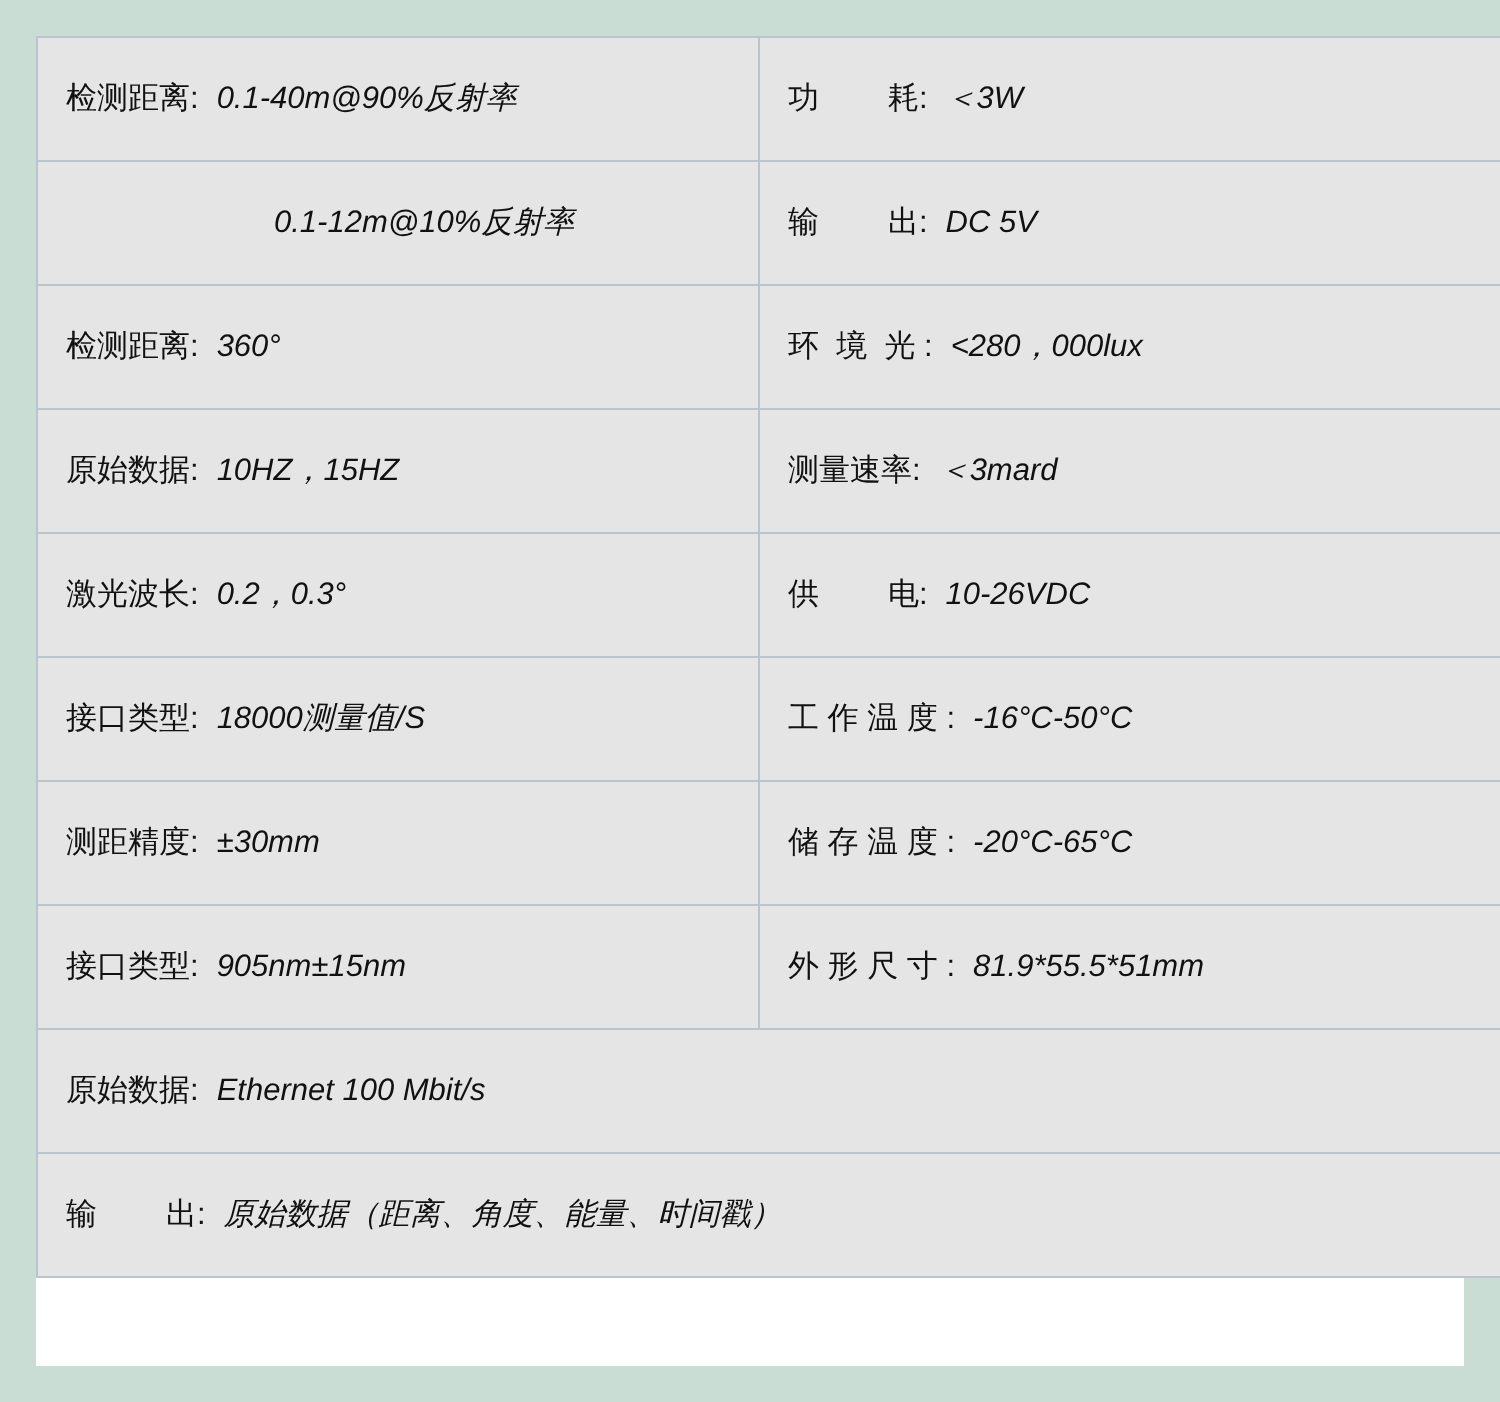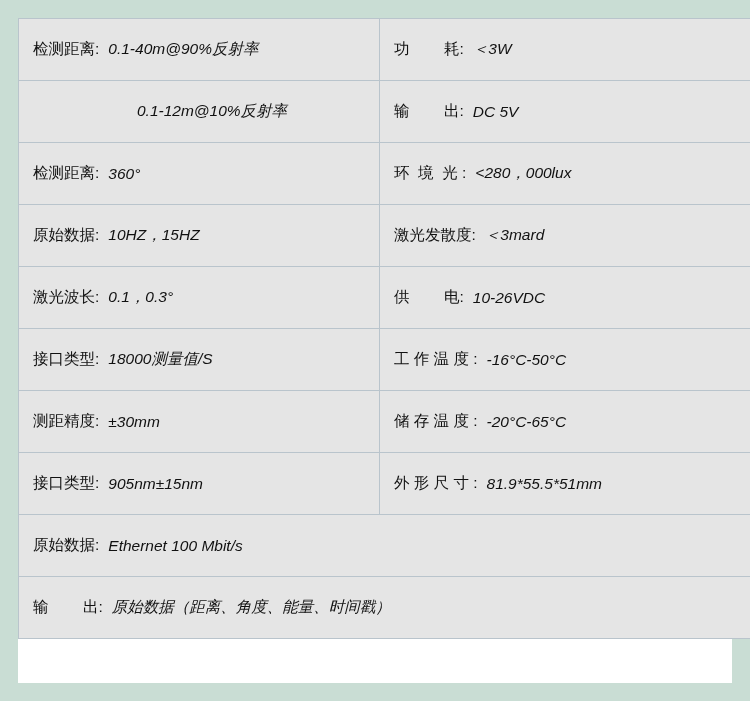--- a/index.html
+++ b/index.html
@@ -132,31 +132,31 @@
 
       <tr>
         <td class="left-col">
           <div class="cell">
             <span class="lbl">原始数据:</span>
             <span class="val">10HZ，15HZ</span>
           </div>
         </td>
         <td class="right-col">
           <div class="cell">
-            <span class="lbl">激光发散度:</span>
+            <span class="lbl">测量速率:</span>
             <span class="val">＜3mard</span>
           </div>
         </td>
       </tr>
 
       <tr>
         <td class="left-col">
           <div class="cell">
             <span class="lbl">激光波长:</span>
-            <span class="val">0.1，0.3°</span>
+            <span class="val">0.2，0.3°</span>
           </div>
         </td>
         <td class="right-col">
           <div class="cell">
             <span class="lbl">供        电:</span>
             <span class="val">10-26VDC</span>
           </div>
         </td>
       </tr>
 

